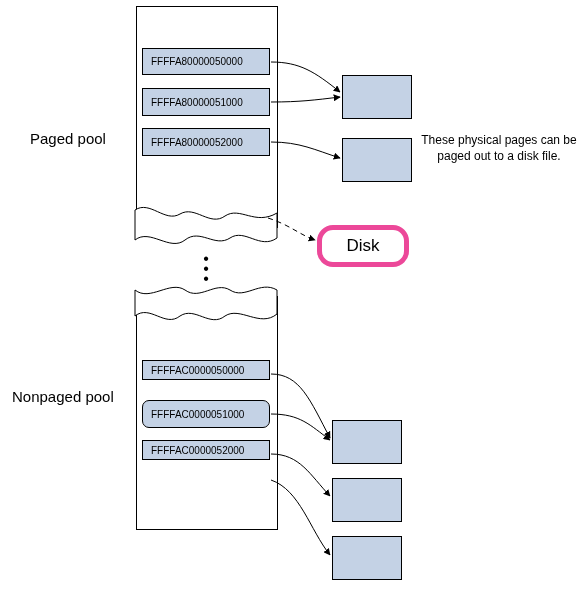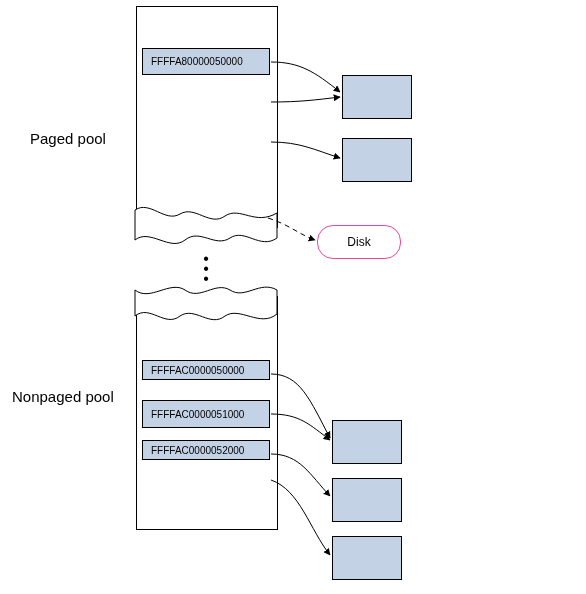--- a/index.html
+++ b/index.html
@@ -30,27 +30,27 @@
     padding-left: 8px;
     box-sizing: border-box;
   }
   .phys-page {
     position: absolute;
     border: 1px solid #000;
     background: #C4D2E5;
   }
   .disk-node {
     position: absolute;
-    border: 1px solid #ec4899;
+    border: 5px solid #ec4899;
     border-radius: 16px;
     background: #fff;
     display: flex;
     align-items: center;
     justify-content: center;
-    font-size: 12px;
+    font-size: 17px;
   }
   .label {
     position: absolute;
     font-size: 12px;
     text-align: center;
     line-height: 1.35;
   }
   .pool-label {
     position: absolute;
     font-size: 15px;
@@ -77,41 +77,51 @@
 </head>
 <body>
 
 <div class="canvas">
 
   <div class="pool-outline" style="left:136px; top:6px; width:140px; height:220px;"></div>
 
   <div class="mem-cell" style="left:142px; top:48px; width:128px; height:27px;">
     <span>FFFFA80000050000</span>
   </div>
+  <div class="mem-cell" style="left:142px; top:88px; width:128px; height:28px;">
+    <span>FFFFA80000051000</span>
+  </div>
+  <div class="mem-cell" style="left:142px; top:128px; width:128px; height:28px;">
+    <span>FFFFA80000052000</span>
+  </div>
 
   <div class="phys-page" style="left:342px; top:75px; width:68px; height:42px;"></div>
   <div class="phys-page" style="left:342px; top:138px; width:68px; height:42px;"></div>
 
   <div class="disk-node" style="left:317px; top:225px; width:82px; height:32px;">
     <span>Disk</span>
   </div>
 
   <div class="pool-label" style="left:30px; top:130px;">
     <span>Paged pool</span>
   </div>
 
+  <div class="label" style="left:420px; top:116px; width:158px; white-space:pre-line;">
+    <span>These physical pages can be
+paged out to a disk file.</span>
+  </div>
 
   <div class="dots" style="left:200px; top:254px; width:14px;">•<br>•<br>•</div>
 
   <div class="pool-outline" style="left:136px; top:296px; width:140px; height:232px;"></div>
 
   <div class="mem-cell" style="left:142px; top:360px; width:128px; height:20px;">
     <span>FFFFAC0000050000</span>
   </div>
-  <div class="mem-cell" style="left:142px; top:400px; width:128px; height:28px;">
+  <div class="mem-cell" style="left:142px; top:400px; width:128px; height:28px;border-radius:7px;">
     <span>FFFFAC0000051000</span>
   </div>
   <div class="mem-cell" style="left:142px; top:440px; width:128px; height:20px;">
     <span>FFFFAC0000052000</span>
   </div>
 
   <div class="phys-page" style="left:332px; top:420px; width:68px; height:42px;"></div>
   <div class="phys-page" style="left:332px; top:478px; width:68px; height:42px;"></div>
   <div class="phys-page" style="left:332px; top:536px; width:68px; height:42px;"></div>
 

